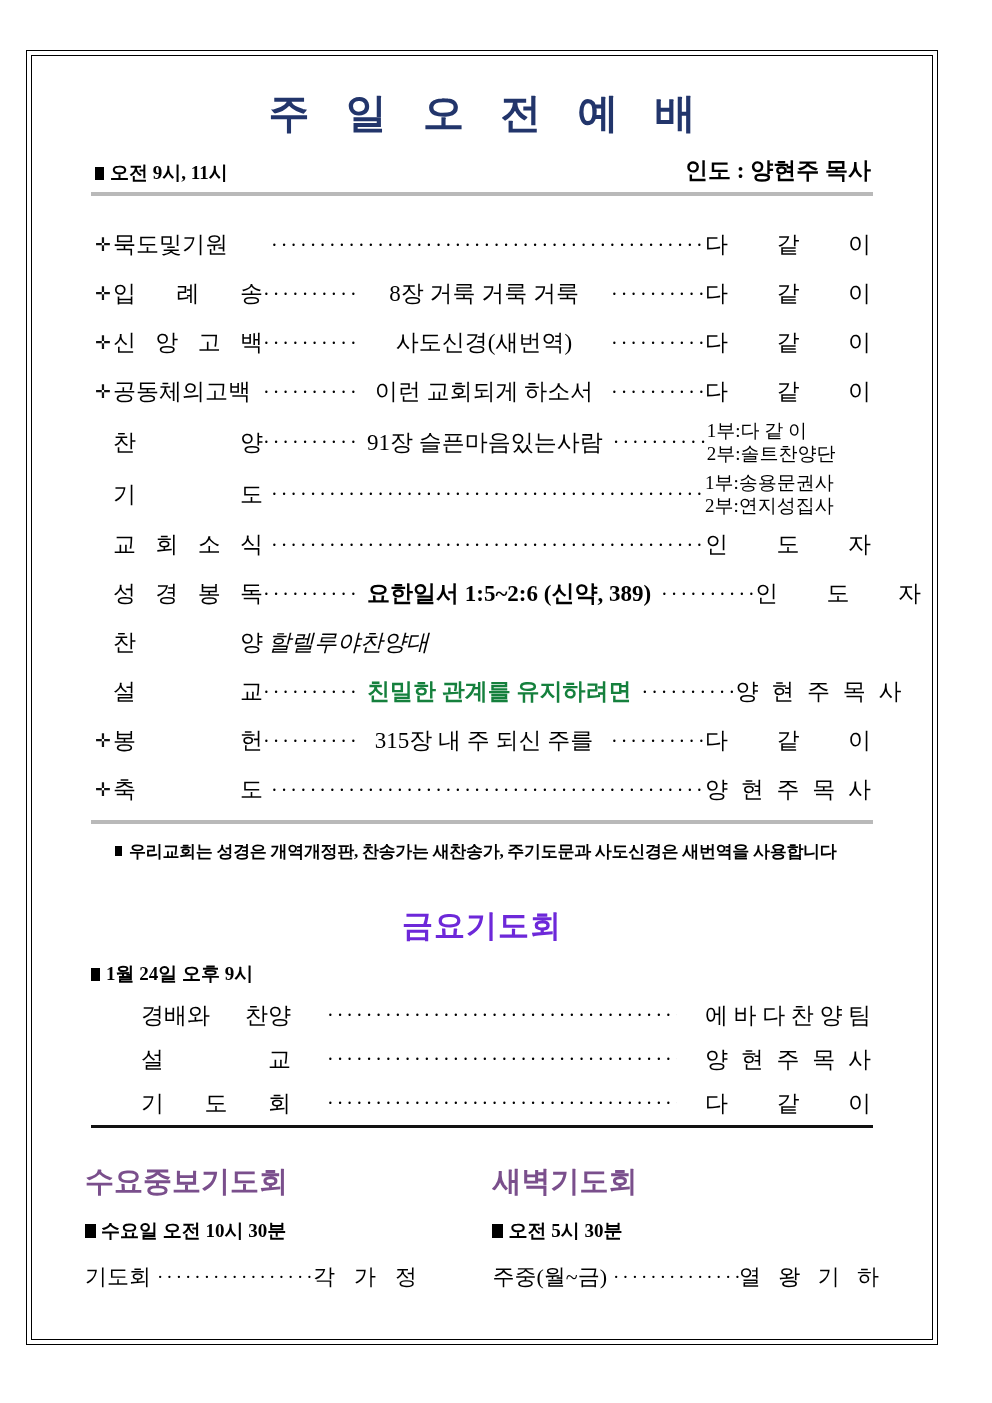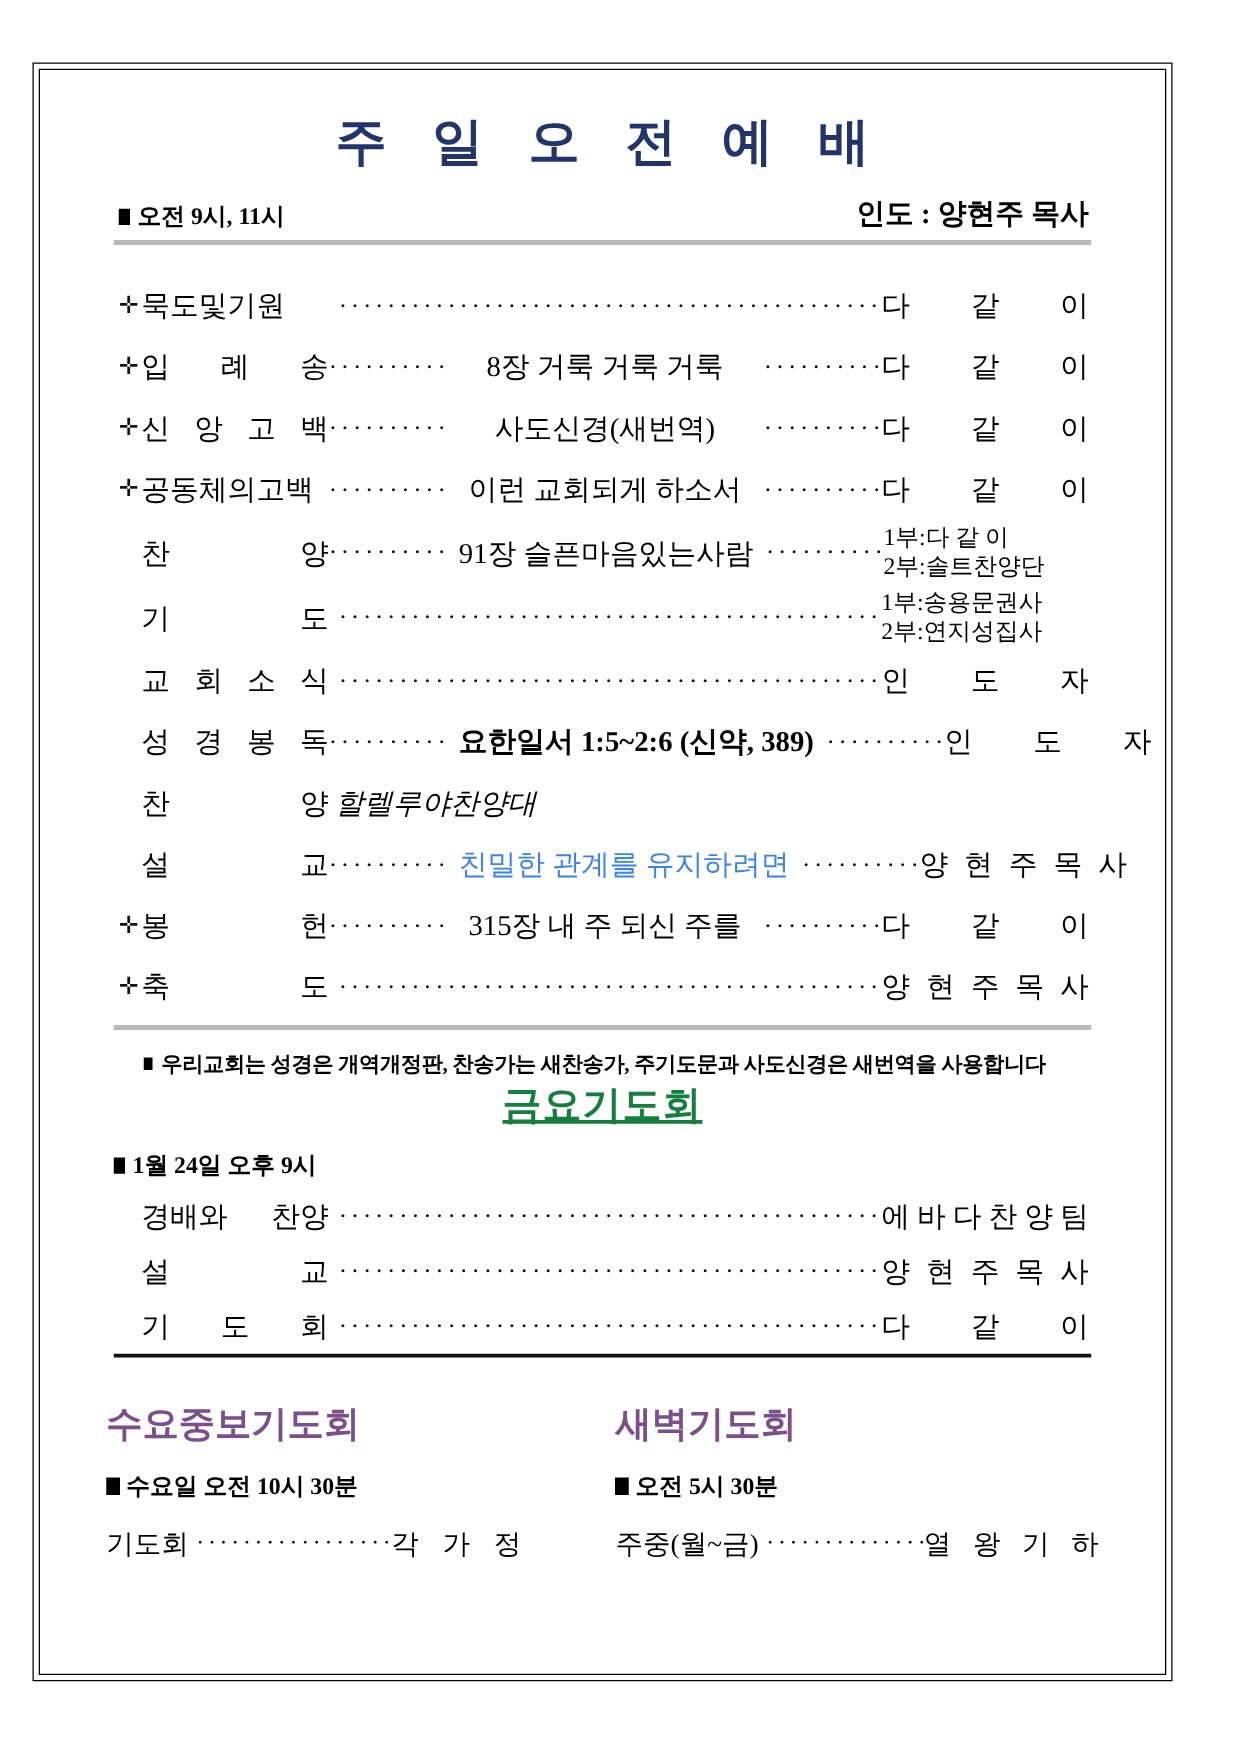--- a/index.html
+++ b/index.html
@@ -142,21 +142,21 @@
     padding: 0;
     overflow: hidden;
   }
   .o-mid {
     flex: 0 0 auto;
     text-align: center;
     font-size: 23px;
     padding: 0 10px;
     white-space: nowrap;
   }
-  .o-mid.red { color: #3b82f6; font-weight: normal; }
+  .o-mid.red { color: #15803d; font-weight: bold; }
   .o-mid.bold { font-weight: bold; }
   .o-mid.grow { flex: 1 1 auto; }
   .o-who {
     flex: 0 0 166px;
     text-align: right;
     font-size: 23px;
     white-space: nowrap;
     display: flex;
     justify-content: space-between;
   }
@@ -182,36 +182,36 @@
     width: 7px;
     height: 10px;
     background: #000;
     margin-right: 7px;
     vertical-align: 1px;
   }
 
   
   .section-title-center {
     text-align: center;
-    color: #15803d;
+    color: #6d28d9;
     font-size: 31px;
     font-weight: bold;
+    margin-top: 42px;
     letter-spacing: 1px;
-    text-decoration: underline;
   }
   .fri-time {
     font-size: 19px;
     font-weight: bold;
     margin: 14px 0 0 10px;
   }
   .fri-list {
     margin-top: 6px;
     padding: 0 12px;
   }
-  .fri-list .order-row { height: 44px; }
+  .fri-list .order-row { height: 44px; gap: 28px; }
 
   
   .bottom-cols {
     display: flex;
     margin-top: 34px;
     padding: 0 4px;
   }
   .bcol { flex: 1 1 50%; }
   .bcol.right { padding-left: 34px; }
   .bcol-title {

